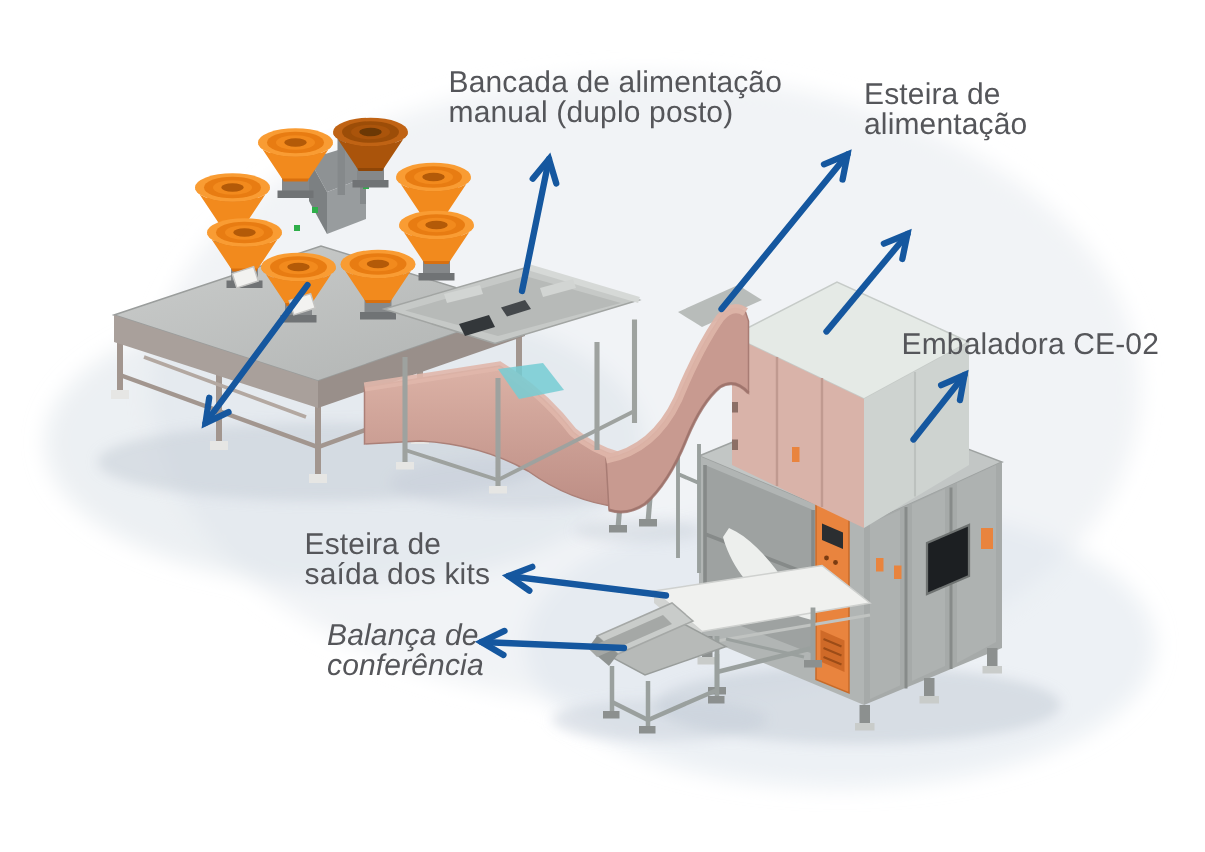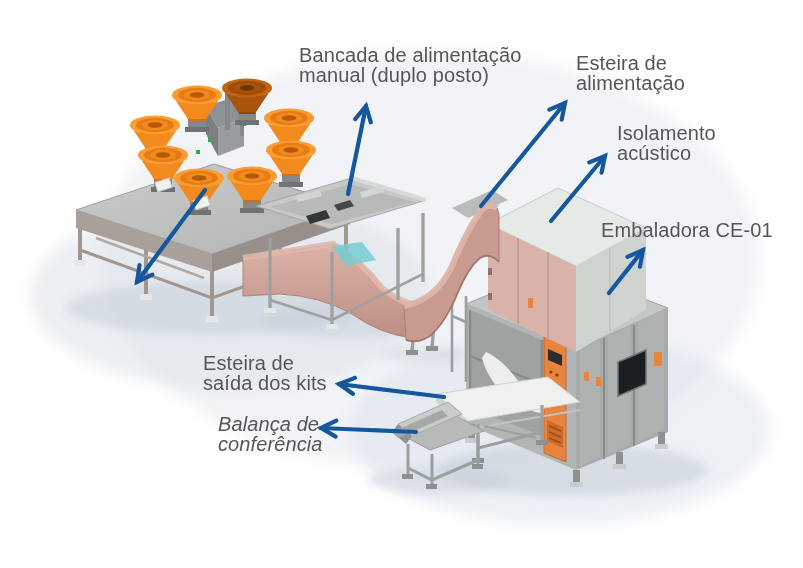--- a/index.html
+++ b/index.html
@@ -260,21 +260,19 @@
       <line class="arrow-line" x1="205" y1="190" x2="137" y2="282" marker-end="url(#ah)"></line>
       <line class="arrow-line" x1="444" y1="397" x2="339" y2="384" marker-end="url(#ah)"></line>
       <line class="arrow-line" x1="416" y1="432" x2="321" y2="428" marker-end="url(#ah)"></line>
     </g>
   </svg>
 
   <div class="label lbl-bancada">Bancada de alimentação
 manual (duplo posto)</div>
   <div class="label lbl-esteira-alim">Esteira de
 alimentação</div>
-  <div class="label lbl-isolamento">Isolamento
-acústico</div>
-  <div class="label lbl-embaladora">Embaladora CE-01</div>
+  <div class="label lbl-embaladora">Embaladora CE-02</div>
   <div class="label lbl-esteira-saida">Esteira de
 saída dos kits</div>
   <div class="label lbl-balanca">Balança de
 conferência</div>
 
 </div>
 
 </body></html>

